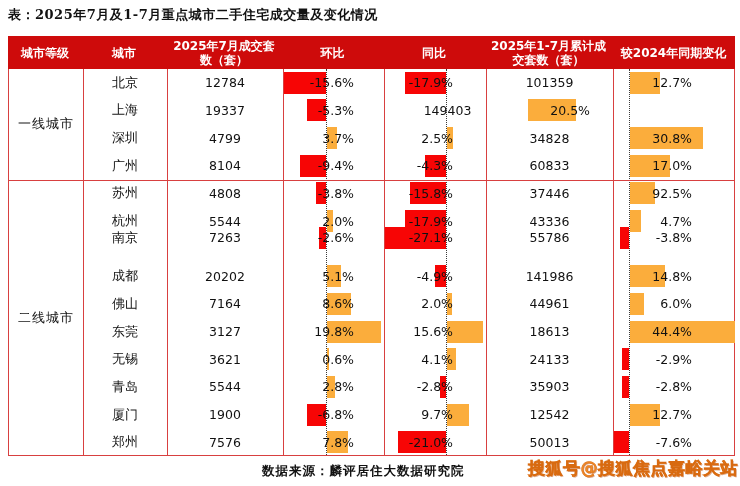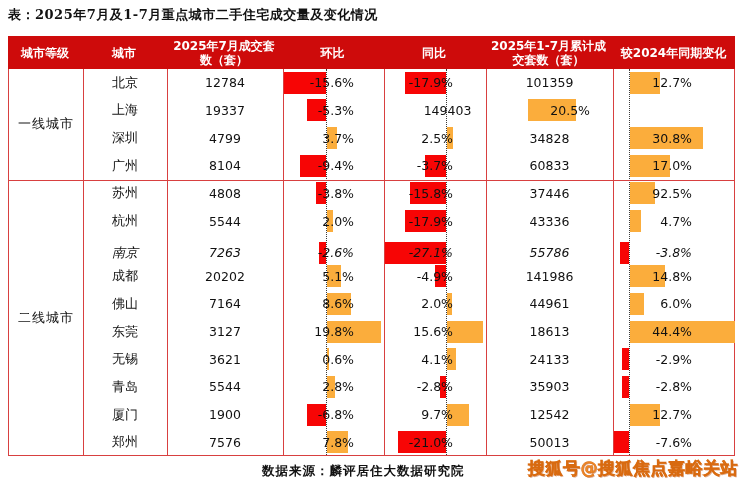--- a/index.html
+++ b/index.html
@@ -112,21 +112,21 @@
         </div>
         <div class="row" style="top: 82.9286px; height: 27.6429px;">
           <div class="cell c-city">广州</div>
           <div class="cell c-jul">8104</div>
           <div class="cell c-bar c-mom" style="width: 101px;">
             <div class="bar" style="width: 25.85px; background: rgb(247, 5, 5); left: 17.15px;"></div>
             <div class="pct" style="padding-right: 30px;">-9.4%</div>
           </div>
           <div class="cell c-bar c-yoy" style="width: 102px;">
             <div class="bar" style="width: 21.068px; background: rgb(247, 5, 5); left: 40.932px;"></div>
-            <div class="pct" style="padding-right: 33px;">-3.7%</div>
+            <div class="pct" style="padding-right: 33px;">-4.3%</div>
           </div>
           <div class="cell c-cum">60833</div>
           <div class="cell c-bar c-vs" style="width: 123px;">
             <div class="bar" style="width: 40.12px; background: rgb(251, 173, 60); left: 17px;"></div>
             <div class="pct" style="padding-right: 44px; margin-left: 8px;">17.0%</div>
           </div>
         </div>
         <div class="tier" style="top: 110.571px; height: 276.429px;">二线城市</div>
         <div class="row" style="top: 110.571px; height: 27.6429px;">
           <div class="cell c-city">苏州</div>
@@ -155,21 +155,21 @@
           <div class="cell c-bar c-yoy" style="width: 102px;">
             <div class="bar" style="width: 40.991px; background: rgb(247, 5, 5); left: 21.009px;"></div>
             <div class="pct" style="padding-right: 33px;">-17.9%</div>
           </div>
           <div class="cell c-cum">43336</div>
           <div class="cell c-bar c-vs" style="width: 123px;">
             <div class="bar" style="width: 11.092px; background: rgb(251, 173, 60); left: 17px;"></div>
             <div class="pct" style="padding-right: 44px;">4.7%</div>
           </div>
         </div>
-        <div class="row" style="top: 170px; height: 27.6429px; font-style: italic;">
+        <div class="row" style="top: 155px; height: 27.6429px;">
           <div class="cell c-city">南京</div>
           <div class="cell c-jul">7263</div>
           <div class="cell c-bar c-mom" style="width: 101px;">
             <div class="bar" style="width: 7.15px; background: rgb(247, 5, 5); left: 35.85px;"></div>
             <div class="pct" style="padding-right: 30px;">-2.6%</div>
           </div>
           <div class="cell c-bar c-yoy" style="width: 102px;">
             <div class="bar" style="width: 62px; background: rgb(247, 5, 5); left: 0px;"></div>
             <div class="pct" style="padding-right: 33px;">-27.1%</div>
           </div>

